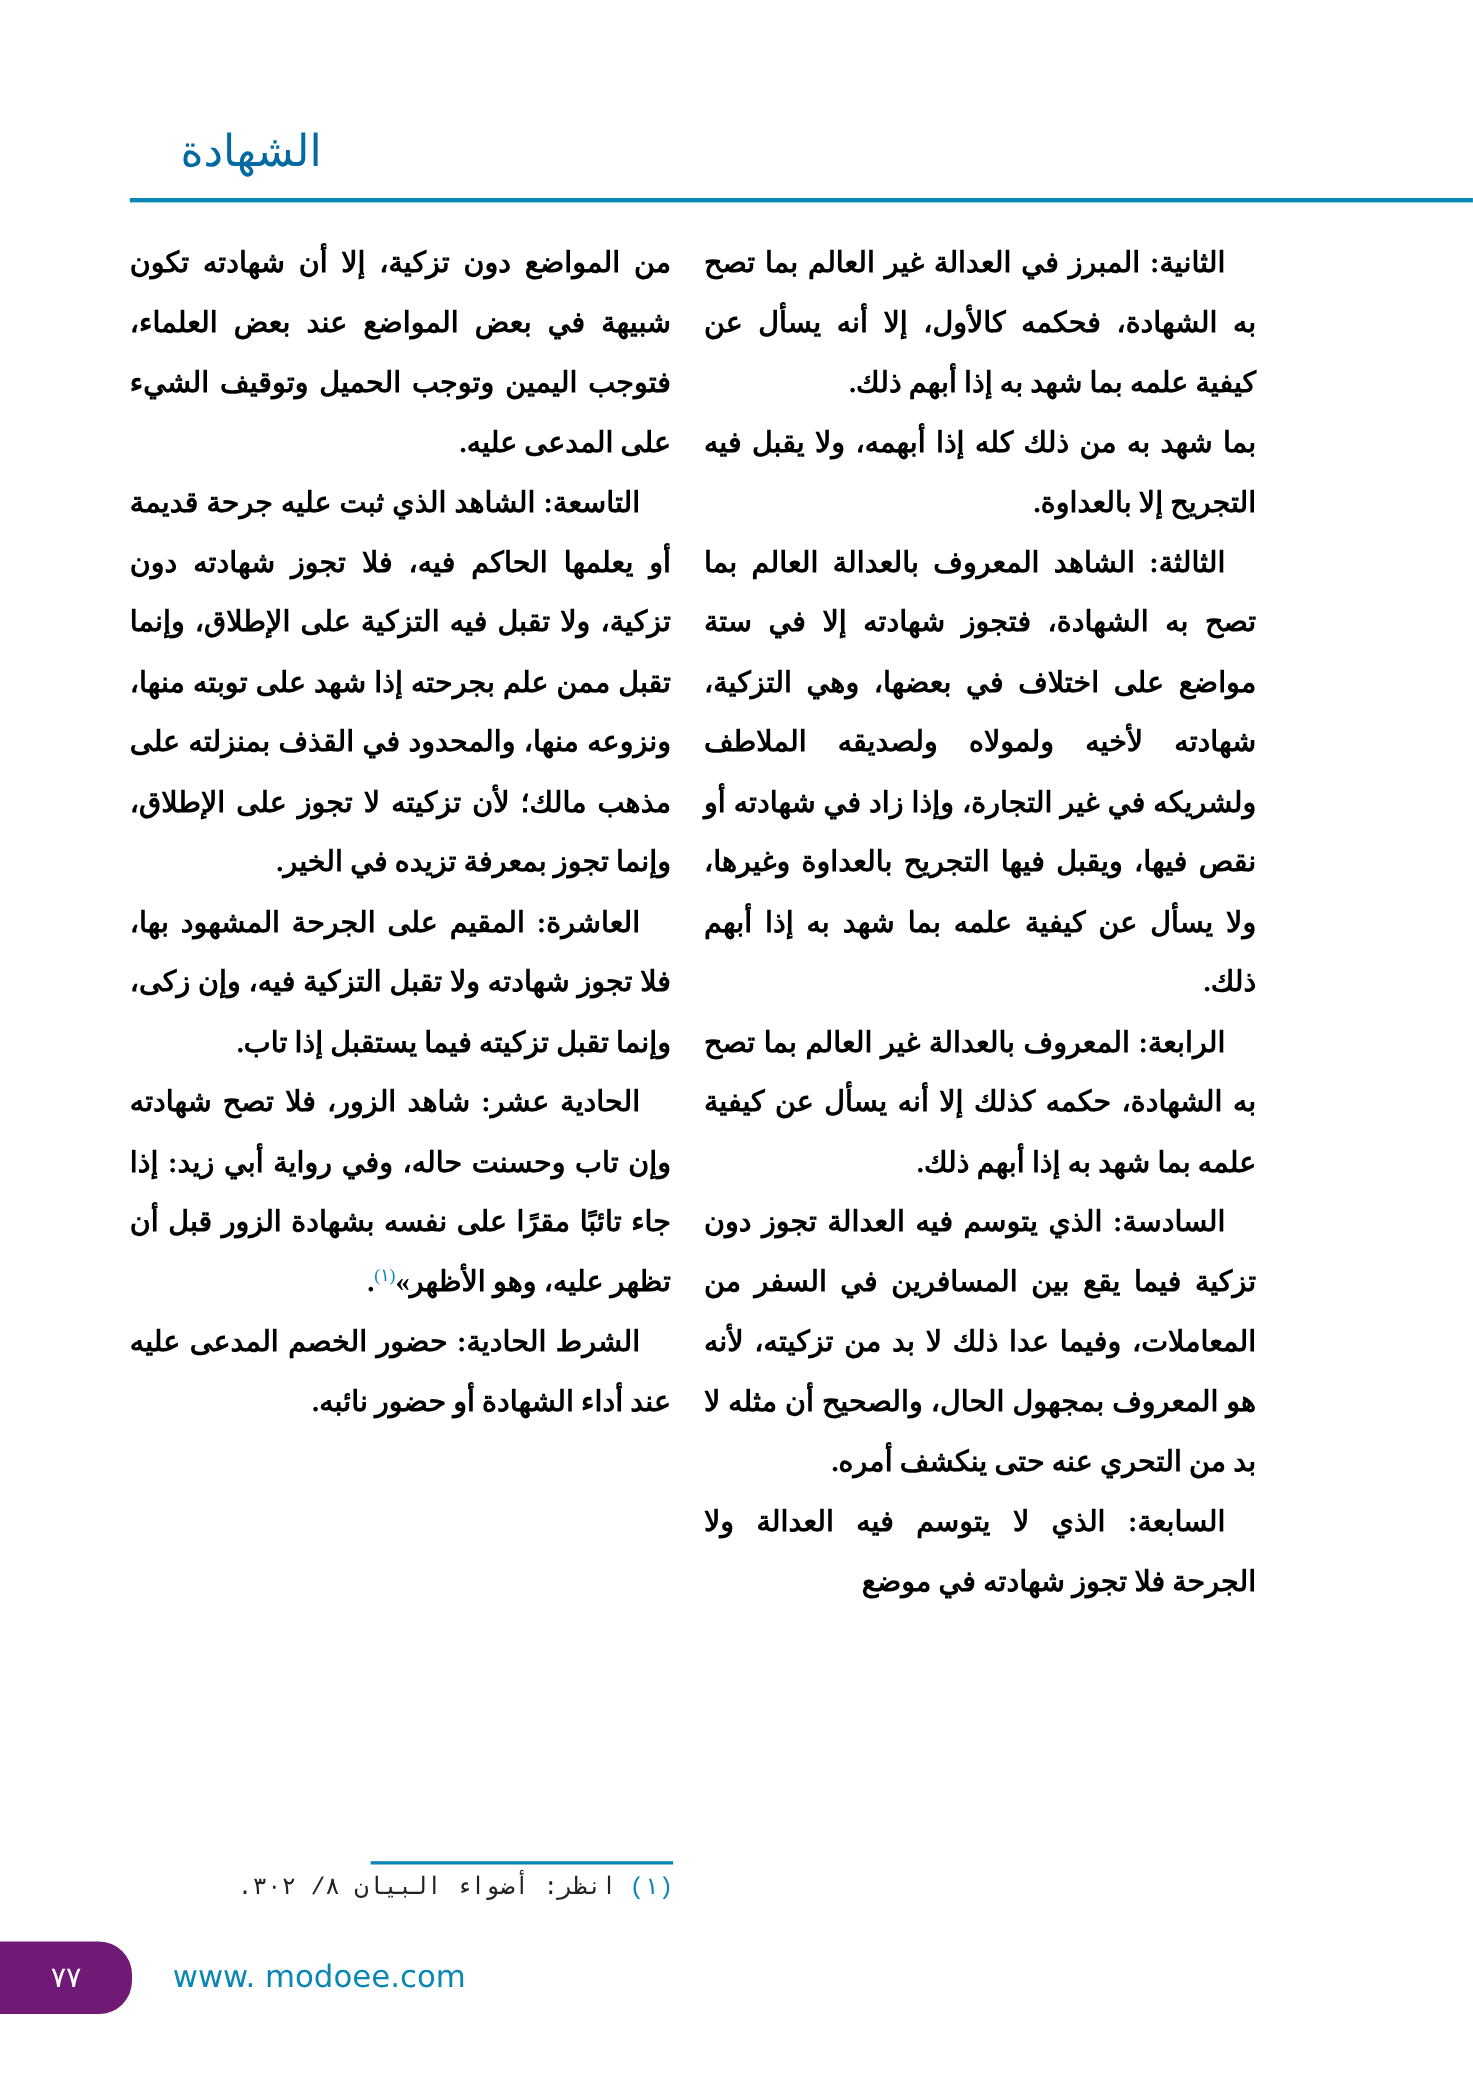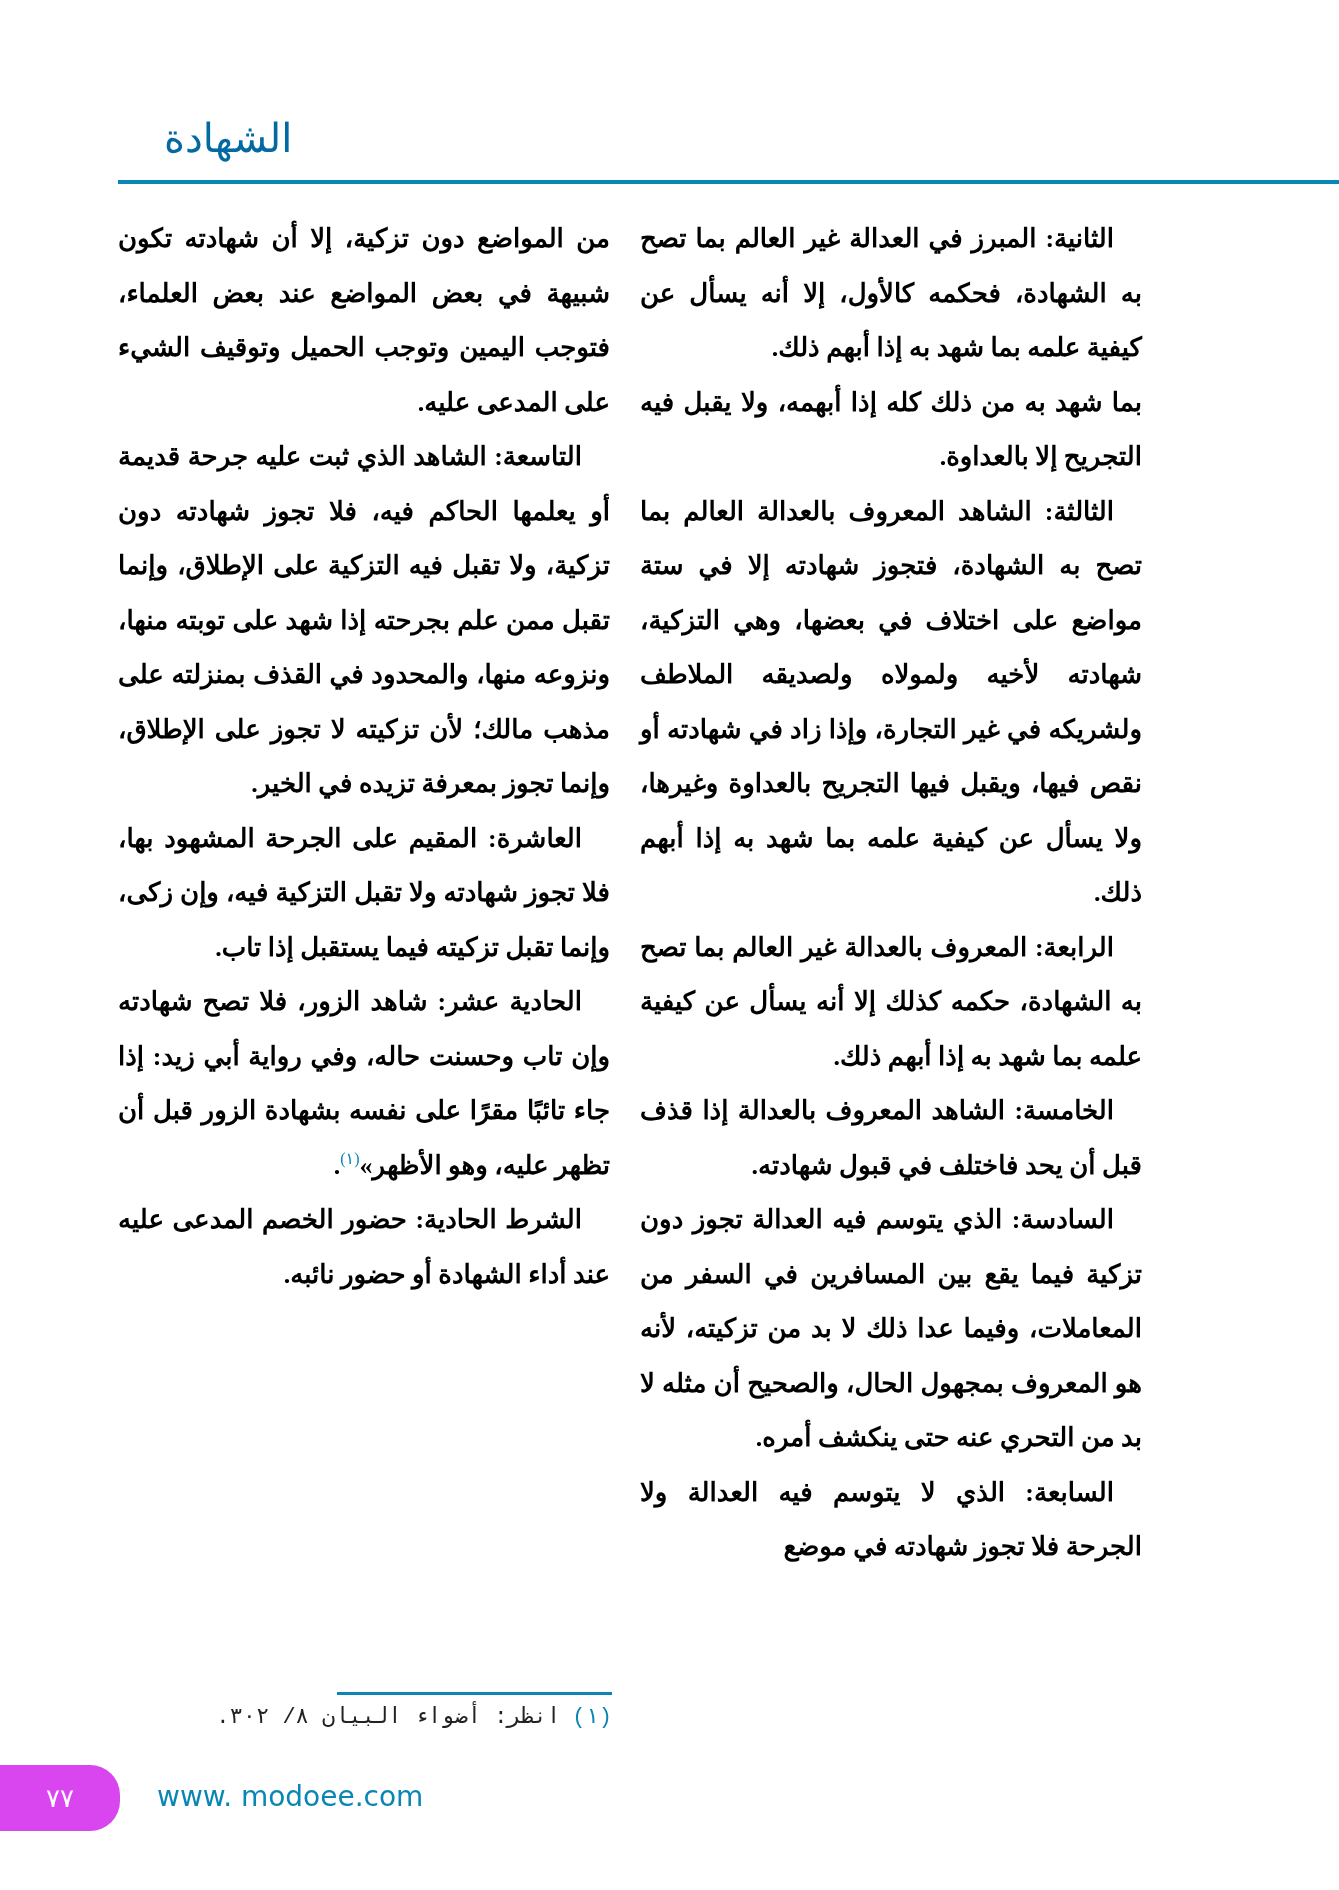--- a/index.html
+++ b/index.html
@@ -93,21 +93,21 @@
     .footnote .fn-num {
       color: #0a86b5;
       margin-left: 12px;
     }
     .page-badge {
       position: absolute;
       left: 0;
       top: 1765px;
       width: 120px;
       height: 66px;
-      background: #d946ef;
+      background: #701a75;
       border-radius: 0 30px 30px 0;
       color: #ffffff;
       font-family: "DejaVu Sans", sans-serif;
       font-size: 26px;
       display: flex;
       align-items: center;
       justify-content: center;
     }
     .site-url {
       position: absolute;
@@ -129,23 +129,20 @@
     <span class="lead">الثانية:</span><span> المبرز في العدالة غير العالم بما تصح به الشهادة، فحكمه كالأول، إلا أنه يسأل عن كيفية علمه بما شهد به إذا أبهم ذلك.</span>
   </p>
   <p class="para">
     <span>بما شهد به من ذلك كله إذا أبهمه، ولا يقبل فيه التجريح إلا بالعداوة.</span>
   </p>
   <p class="para indent">
     <span class="lead">الثالثة:</span><span> الشاهد المعروف بالعدالة العالم بما تصح به الشهادة، فتجوز شهادته إلا في ستة مواضع على اختلاف في بعضها، وهي التزكية، شهادته لأخيه ولمولاه ولصديقه الملاطف ولشريكه في غير التجارة، وإذا زاد في شهادته أو نقص فيها، ويقبل فيها التجريح بالعداوة وغيرها، ولا يسأل عن كيفية علمه بما شهد به إذا أبهم ذلك.</span>
   </p>
   <p class="para indent">
     <span class="lead">الرابعة:</span><span> المعروف بالعدالة غير العالم بما تصح به الشهادة، حكمه كذلك إلا أنه يسأل عن كيفية علمه بما شهد به إذا أبهم ذلك.</span>
-  </p>
-  <p class="para indent">
-    <span class="lead">الخامسة:</span><span> الشاهد المعروف بالعدالة إذا قذف قبل أن يحد فاختلف في قبول شهادته.</span>
   </p>
   <p class="para indent">
     <span class="lead">السادسة:</span><span> الذي يتوسم فيه العدالة تجوز دون تزكية فيما يقع بين المسافرين في السفر من المعاملات، وفيما عدا ذلك لا بد من تزكيته، لأنه هو المعروف بمجهول الحال، والصحيح أن مثله لا بد من التحري عنه حتى ينكشف أمره.</span>
   </p>
   <p class="para indent">
     <span class="lead">السابعة:</span><span> الذي لا يتوسم فيه العدالة ولا الجرحة فلا تجوز شهادته في موضع</span>
   </p>
 </div>
 
 <div class="column col-left">

